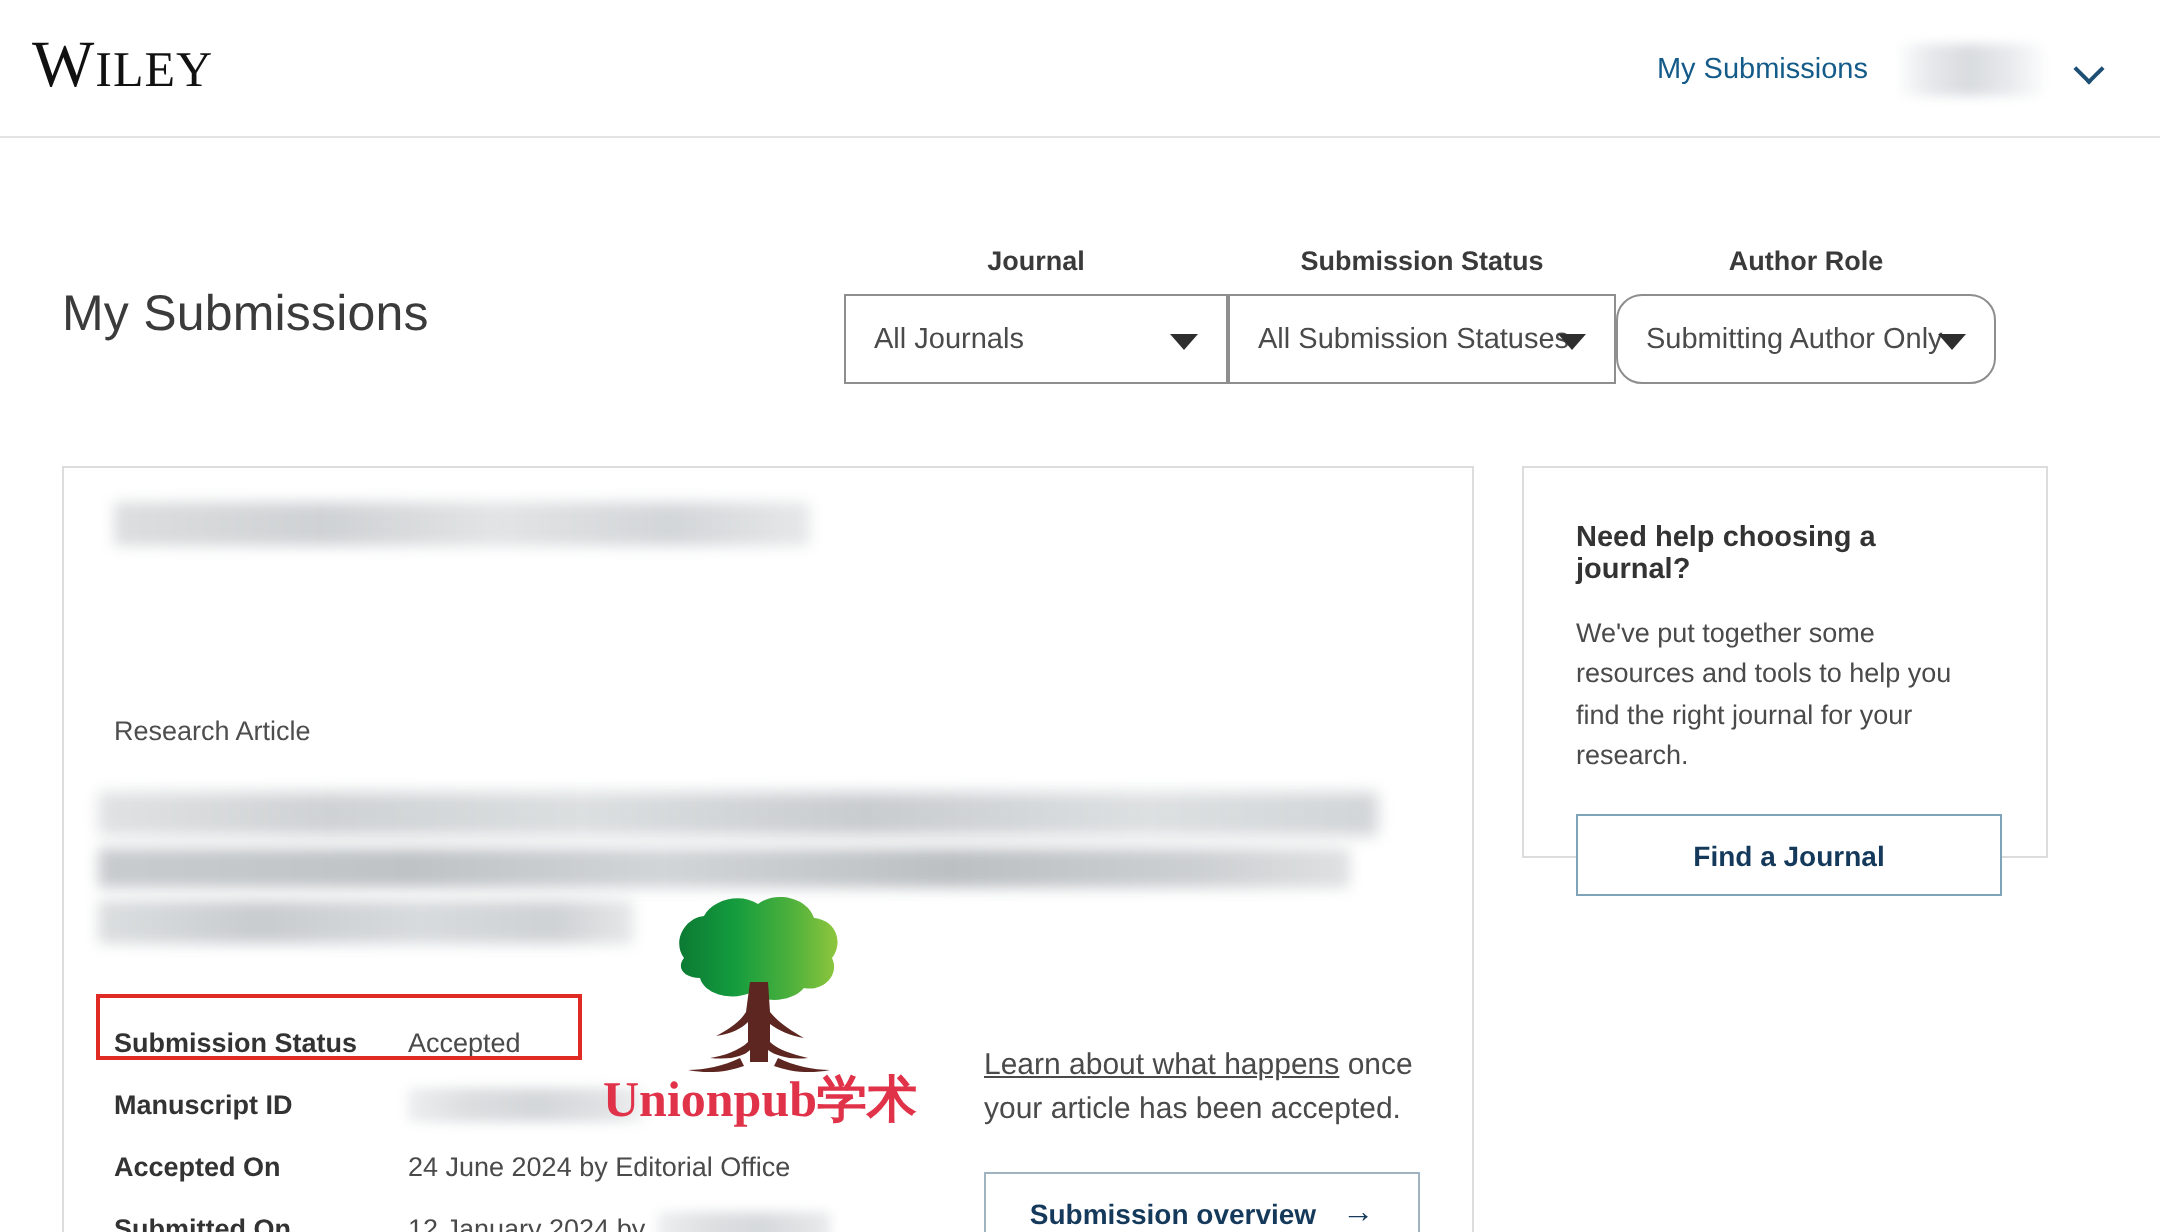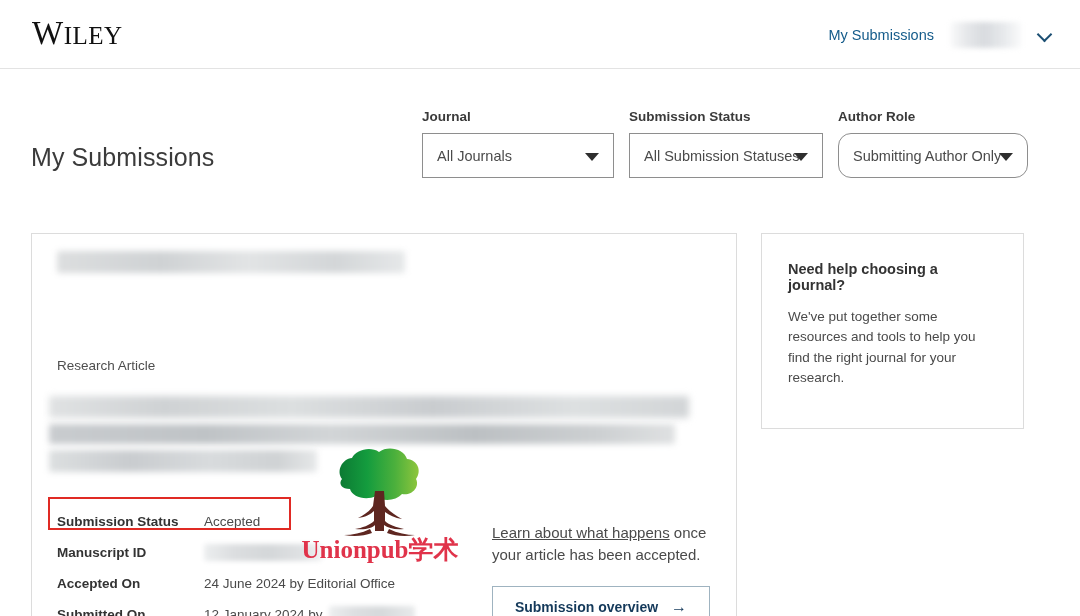--- a/index.html
+++ b/index.html
@@ -13,21 +13,21 @@
 
   
   .site-header {
     position: relative;
     height: 69px;
     border-bottom: 1px solid #e3e3e3;
     background: #ffffff;
   }
   .wiley-logo {
     position: absolute;
-    left: 32px; top: 15px;
+    left: 16px; top: 15px;
     font-family: "Liberation Serif", serif;
     font-size: 33px;
     letter-spacing: 0.5px;
     color: #111111;
     font-weight: 400;
   }
   .wiley-logo .cap { font-size: 33px; }
   .wiley-logo .sm  { font-size: 25px; }
 
   .header-right {
@@ -77,23 +77,23 @@
     position: absolute;
     left: 31px; top: 74px;
     font-size: 25px;
     font-weight: 400;
     color: #3b3b3b;
     letter-spacing: 0.1px;
   }
 
   .filters {
     position: absolute;
-    left: 422px; top: 40px;
-    display: flex;
-    gap: 15px;
+    left: 422px; top: 54px;
+    display: flex;
+    text-align: center;
   }
   .filter-group { display: flex; flex-direction: column; }
   .filter-label {
     font-size: 13.5px;
     font-weight: 700;
     color: #3a3a3a;
     margin-bottom: 9px;
   }
   .select-box {
     position: relative;
@@ -424,15 +424,16 @@
 
       <path d="M70,86 C62,90 52,92 44,92 C54,94 64,93 72,90 Z
                M89,86 C97,90 107,92 115,92 C105,94 95,93 87,90 Z" fill="#5e2620"></path>
     </svg>
     <div class="wm-text">Unionpub学术</div>
   </div>
 
   <div class="help-panel">
     <div class="help-title">Need help choosing a journal?</div>
     <div class="help-body">We've put together some resources and tools to help you find the right journal for your research.</div>
+    <button class="find-journal-btn">Find a Journal</button>
   </div>
 
 </div>
 
 </body></html>

